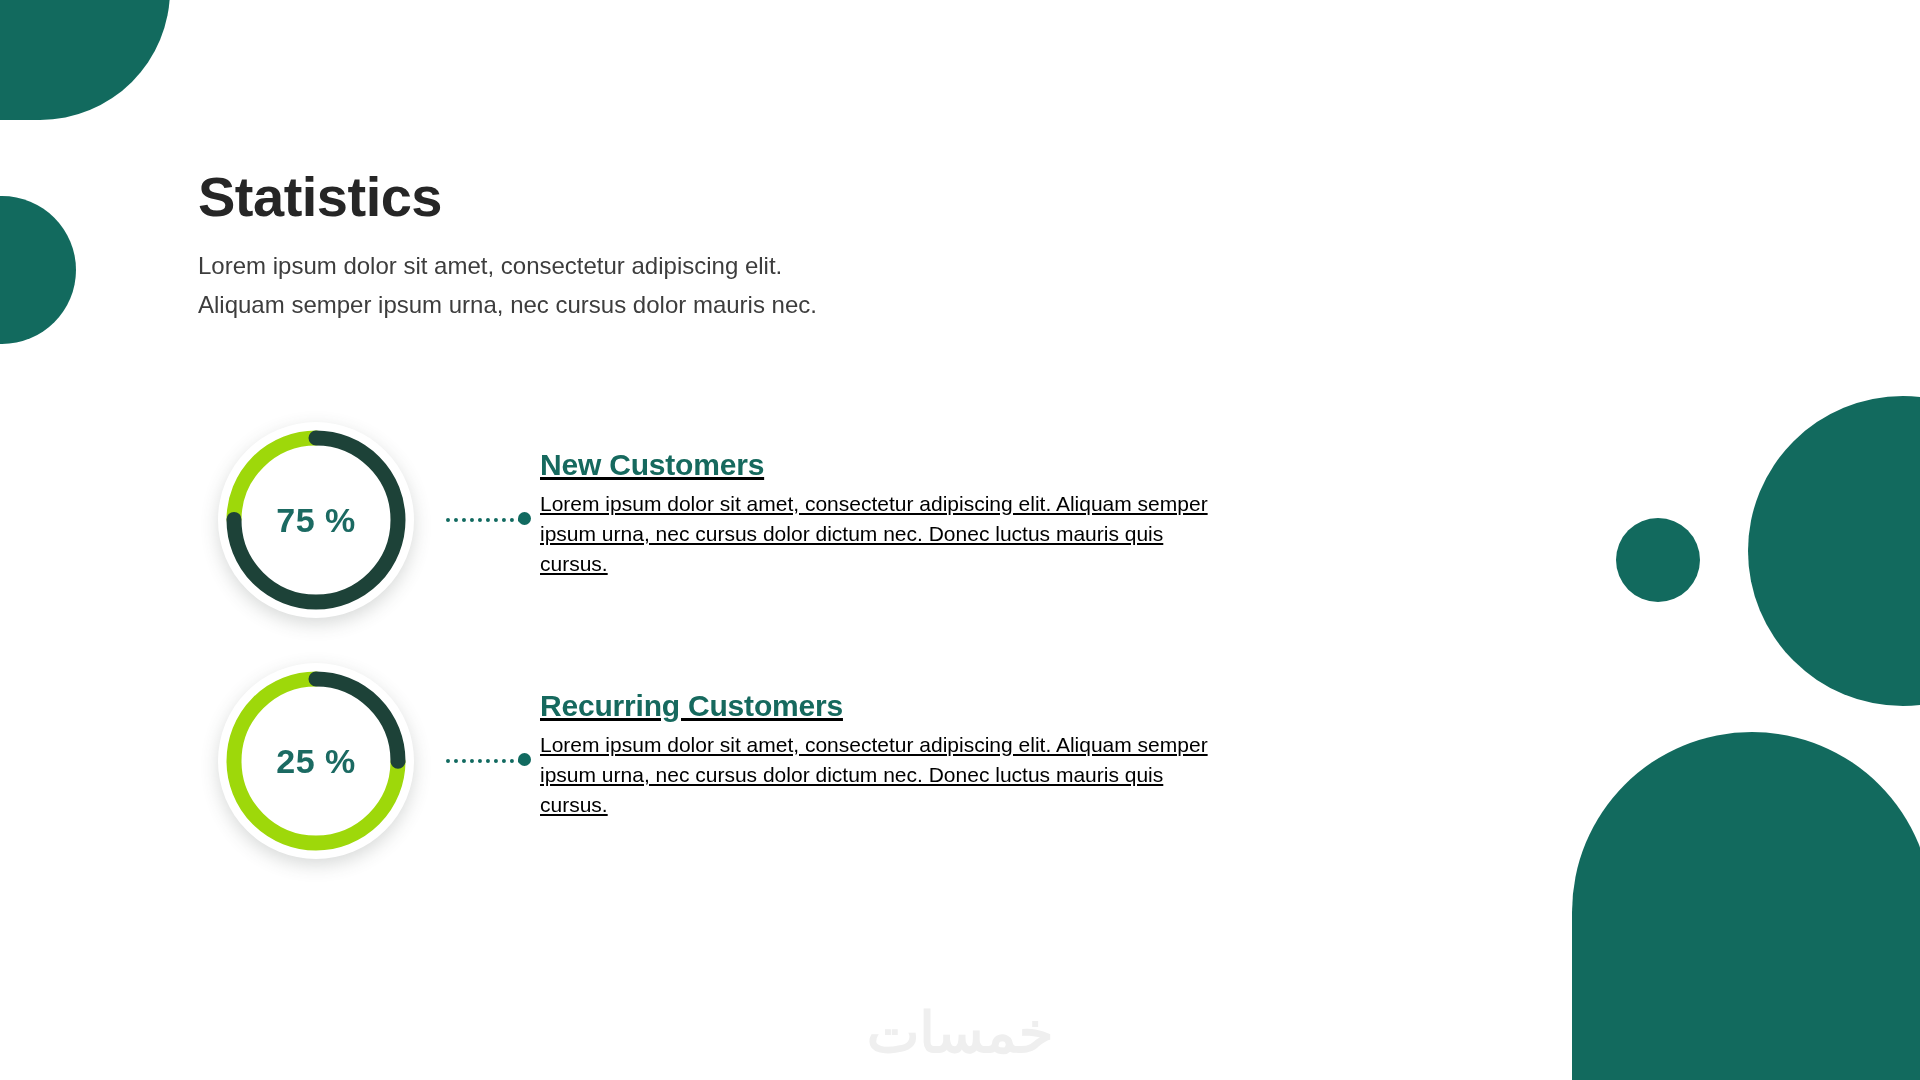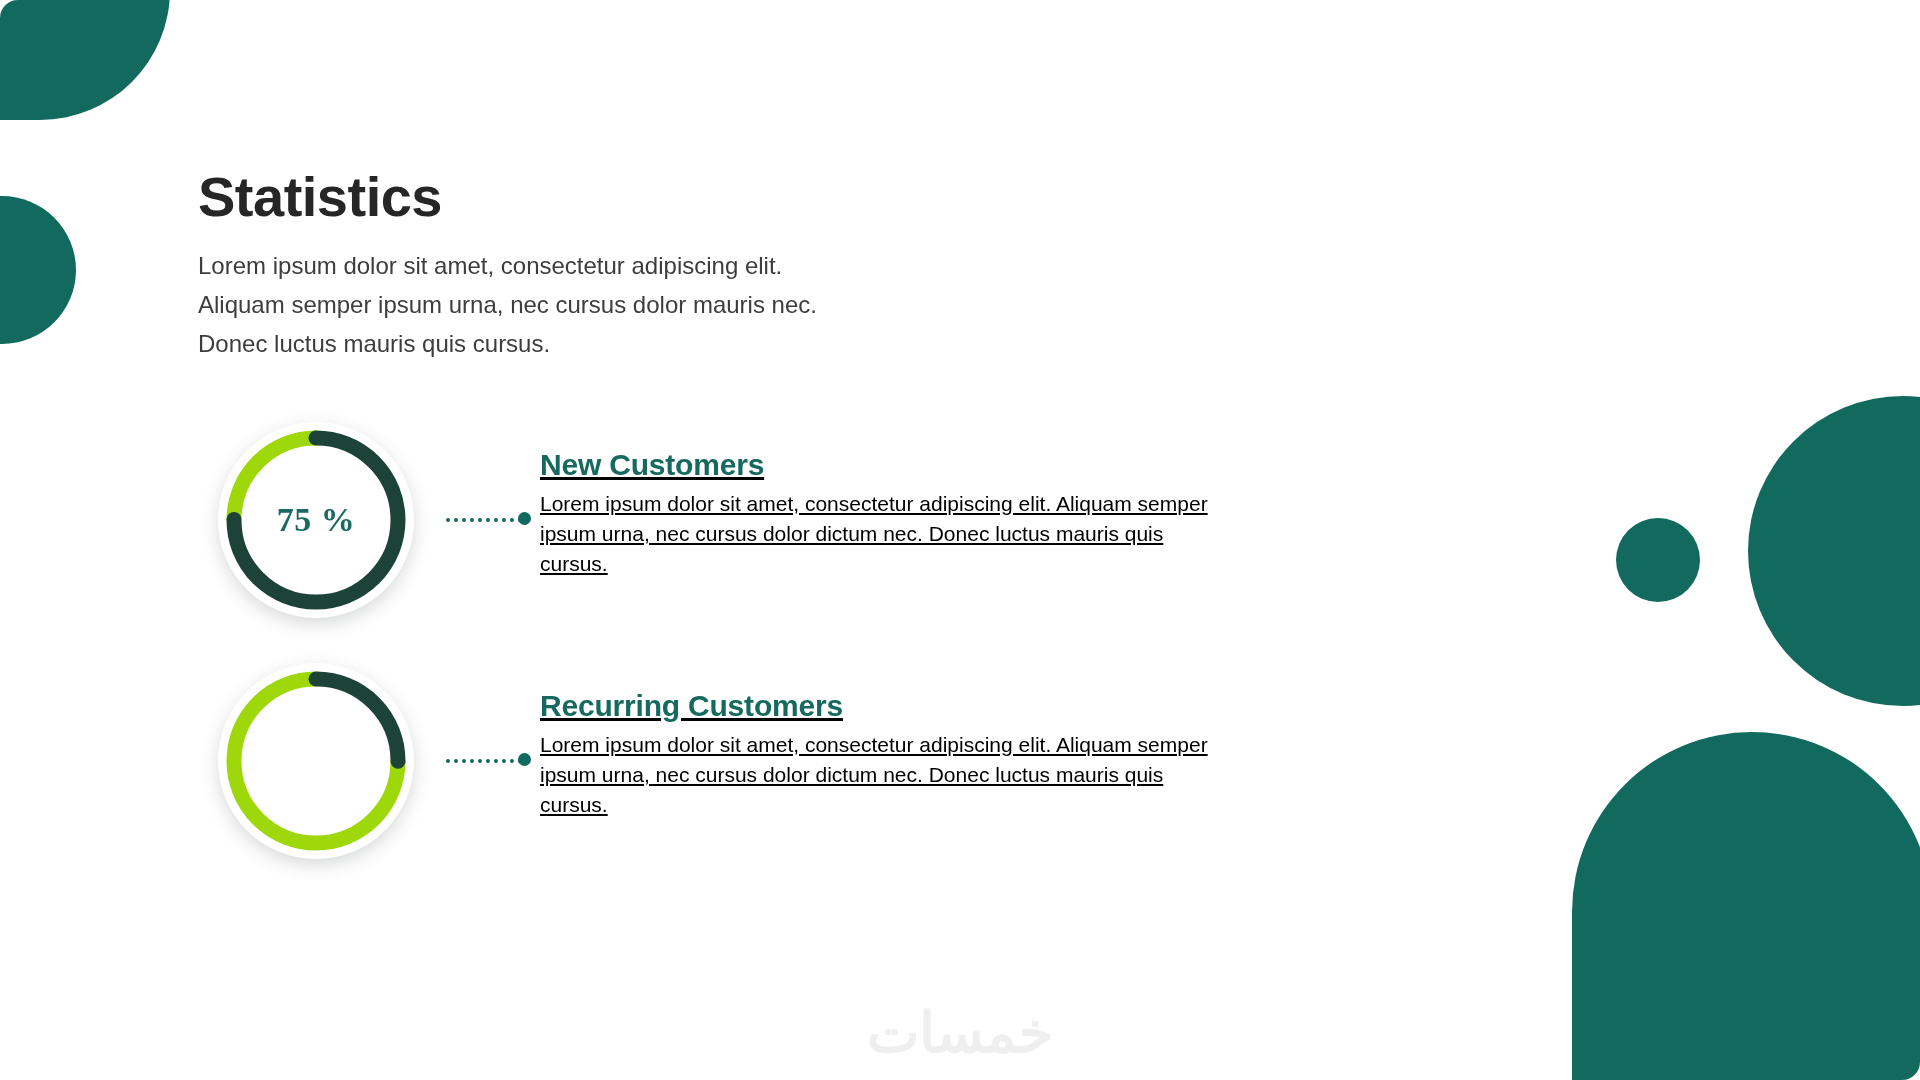--- a/index.html
+++ b/index.html
@@ -10,21 +10,20 @@
   body {
     font-family: "Liberation Sans", sans-serif;
     -webkit-font-smoothing: antialiased;
   }
   .slide {
     position: relative;
     width: 1920px;
     height: 1080px;
     background: #ffffff;
     overflow: hidden;
-    border-radius: 18px;
   }
 
   
   .deco { position: absolute; background: #126a5e; }
 
   .deco-top-left {
     left: -70px;
     top: -120px;
     width: 240px;
     height: 240px;
@@ -117,21 +116,20 @@
     position: absolute;
     left: 8px; top: 8px;
     width: 196px; height: 196px;
     display: flex;
     align-items: center;
     justify-content: center;
     font-size: 34px;
     font-weight: 700;
     color: #1b6a62;
     letter-spacing: 0.5px;
-    font-family: Liberation Serif, serif;
   }
 
   
   .connector {
     position: relative;
     flex: 0 0 auto;
     width: 118px;
     height: 212px;
   }
   .connector-line {
@@ -197,21 +195,20 @@
   <div class="deco deco-left-circle"></div>
   <div class="deco deco-right-big"></div>
   <div class="deco deco-right-small"></div>
   <div class="deco deco-bottom-arch"></div>
 
   <div class="header">
     <h1 class="page-title">Statistics</h1>
     <p class="intro">
       <span class="intro-line">Lorem ipsum dolor sit amet, consectetur adipiscing elit.</span>
       <span class="intro-line">Aliquam semper ipsum urna, nec cursus dolor mauris nec.</span>
-      <span class="intro-line">Donec luctus mauris quis cursus.</span>
     </p>
   </div>
 
   <div class="stat-row stat-row-1">
     <div class="donut-wrap">
       <div class="donut-plate"></div>
       <svg class="donut-svg" viewBox="0 0 196 196">
         <circle cx="98" cy="98" r="82" fill="none" stroke="#ffffff" stroke-width="15"></circle>
         <circle class="arc-bright" cx="98" cy="98" r="82" fill="none" stroke="#9ed80a" stroke-width="15" stroke-linecap="round" transform="rotate(-90 98 98)" stroke-dasharray="128.8052987971815 515.221195188726" stroke-dashoffset="-386.4158963915445"></circle>
         <circle class="arc-dark" cx="98" cy="98" r="82" fill="none" stroke="#1d4238" stroke-width="15" stroke-linecap="round" transform="rotate(-90 98 98)" stroke-dasharray="386.4158963915445 515.221195188726" stroke-dashoffset="0"></circle>
@@ -229,20 +226,21 @@
   </div>
 
   <div class="stat-row stat-row-2">
     <div class="donut-wrap">
       <div class="donut-plate"></div>
       <svg class="donut-svg" viewBox="0 0 196 196">
         <circle cx="98" cy="98" r="82" fill="none" stroke="#ffffff" stroke-width="15"></circle>
         <circle class="arc-bright" cx="98" cy="98" r="82" fill="none" stroke="#9ed80a" stroke-width="15" stroke-linecap="round" transform="rotate(-90 98 98)" stroke-dasharray="386.4158963915445 515.221195188726" stroke-dashoffset="-128.8052987971815"></circle>
         <circle class="arc-dark" cx="98" cy="98" r="82" fill="none" stroke="#1d4238" stroke-width="15" stroke-linecap="round" transform="rotate(-90 98 98)" stroke-dasharray="128.8052987971815 515.221195188726" stroke-dashoffset="0"></circle>
       </svg>
+      <div class="donut-value">25 %</div>
     </div>
     <div class="connector">
       <div class="connector-line"></div>
       <div class="connector-dot"></div>
     </div>
     <div class="stat-text">
       <h2 class="stat-title">Recurring Customers</h2>
       <p class="stat-desc">Lorem ipsum dolor sit amet, consectetur adipiscing elit. Aliquam semper ipsum urna, nec cursus dolor dictum nec. Donec luctus mauris quis cursus.</p>
     </div>
   </div>

